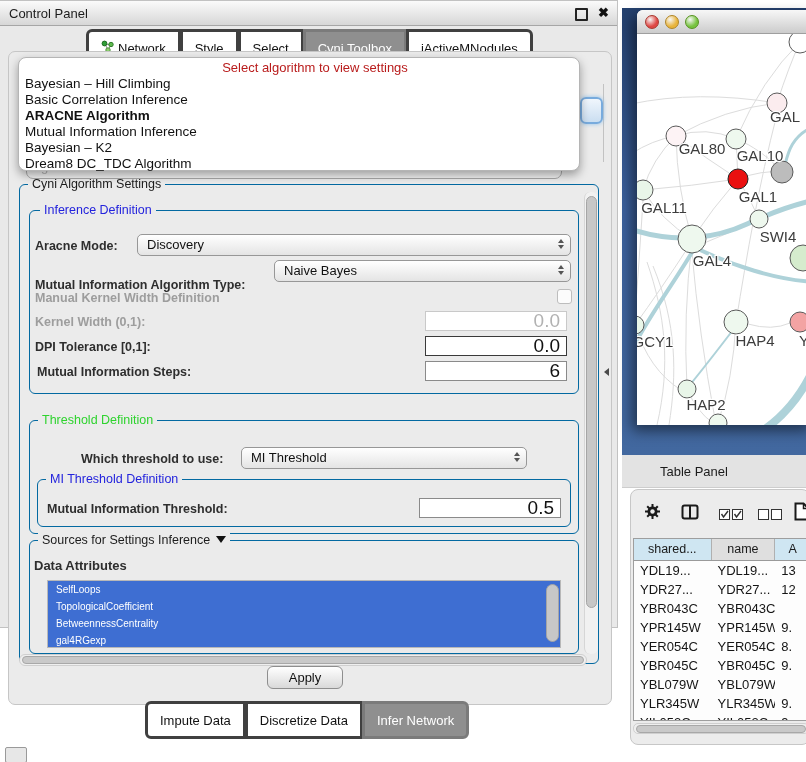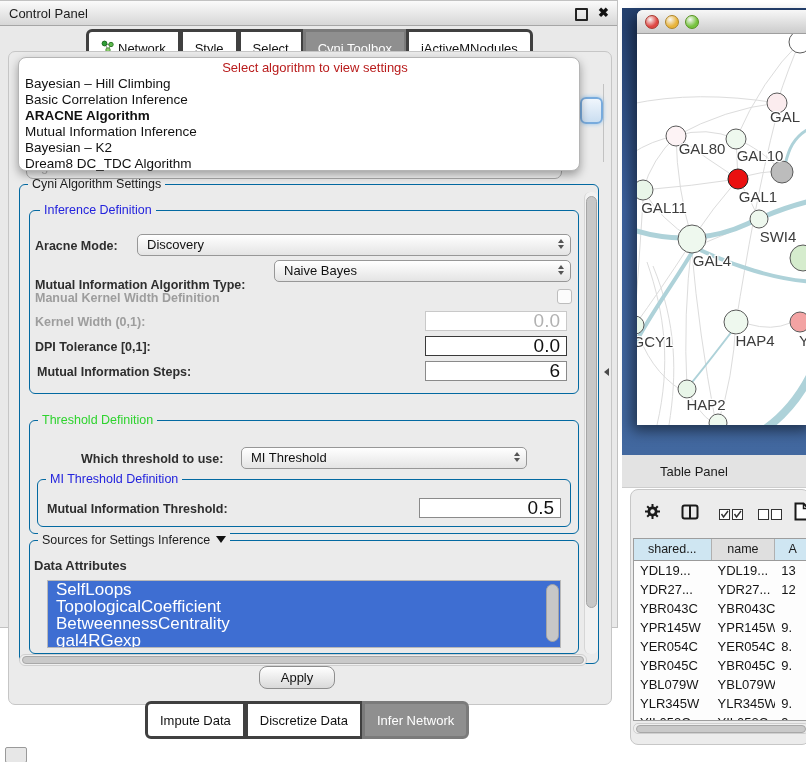--- a/index.html
+++ b/index.html
@@ -41,21 +41,21 @@
   .tfield{position:absolute;height:20px;background:#fff;border:1px solid #8a8a8a;box-sizing:border-box;
       font-size:19px;color:#111;text-align:right;padding:0 6px;line-height:18px;}
   .tfield.dis{border-color:#c9c9c9;color:#b2b2b2;}
   .tfield.strong{border-color:#3a3a3a;}
   .cbox{position:absolute;width:13px;height:13px;border:1px solid #bdbdbd;border-radius:3px;background:#fcfcfc;}
   .tri-right{display:inline-block;width:0;height:0;border-top:5.5px solid transparent;
       border-bottom:5.5px solid transparent;border-left:8px solid #111;margin-left:9px;vertical-align:-1px;}
   .tri-down{display:inline-block;width:0;height:0;border-left:5.5px solid transparent;
       border-right:5.5px solid transparent;border-top:7px solid #111;margin-left:6px;vertical-align:1px;}
   .attr-list{position:absolute;background:#fff;border:1px solid #b8b8b8;box-sizing:border-box;overflow:hidden;}
-  .attr-item{height:17px;line-height:17px;padding-left:8px;font-size:17px;color:#fff;}
+  .attr-item{height:17px;line-height:17px;padding-left:8px;font-size:10px;color:#fff;}
   .sbar-v{position:absolute;background:#f1f1f1;border-left:1px solid #d6d6d6;border-radius:6px;}
   .thumb-v{position:absolute;background:#c7c7c7;border:1px solid #a5a5a5;border-radius:7px;box-sizing:border-box;}
   .sbar-h{position:absolute;background:#efefef;border:1px solid #cfcfcf;border-radius:6px;box-sizing:border-box;}
   .thumb-h{position:absolute;left:2px;top:1px;height:8px;background:#c9c9c9;border:1px solid #a8a8a8;
       border-radius:5px;box-sizing:border-box;}
   .apply{position:absolute;height:23px;border:1px solid #8e8e8e;border-radius:6px;
       background:linear-gradient(#ffffff,#d9d9d9);font-size:13px;color:#111;
       font-family:"Liberation Sans",sans-serif;}
   
   .overlay{position:absolute;left:18px;top:57px;width:562px;height:114px;background:#fff;
@@ -203,21 +203,21 @@
         </div>
       <div class="thumb-v" style="left:537px;top:532px;width:13px;height:58px;"></div>
 
       <div class="sbar-v" style="left:575px;top:140px;width:13px;height:462px;">
         <div class="thumb-v" style="left:1px;top:4px;width:11px;height:412px;"></div>
       </div>
       <div class="sbar-h" style="left:10px;top:602px;width:568px;height:12px;">
         <div class="thumb-h" style="width:562px;"></div>
       </div>
 
-      <button class="apply" style="left:250px;top:614px;width:76px;border-radius:8px;">Apply</button>
+      <button class="apply" style="left:258px;top:614px;width:76px;">Apply</button>
     </div>
 
     <div class="tabs bot-tabs" id="botTabs">
         <div class="tab">
           <span>Impute Data</span>
         </div>
         <div class="tab">
           <span>Discretize Data</span>
         </div>
         <div class="tab sel">

